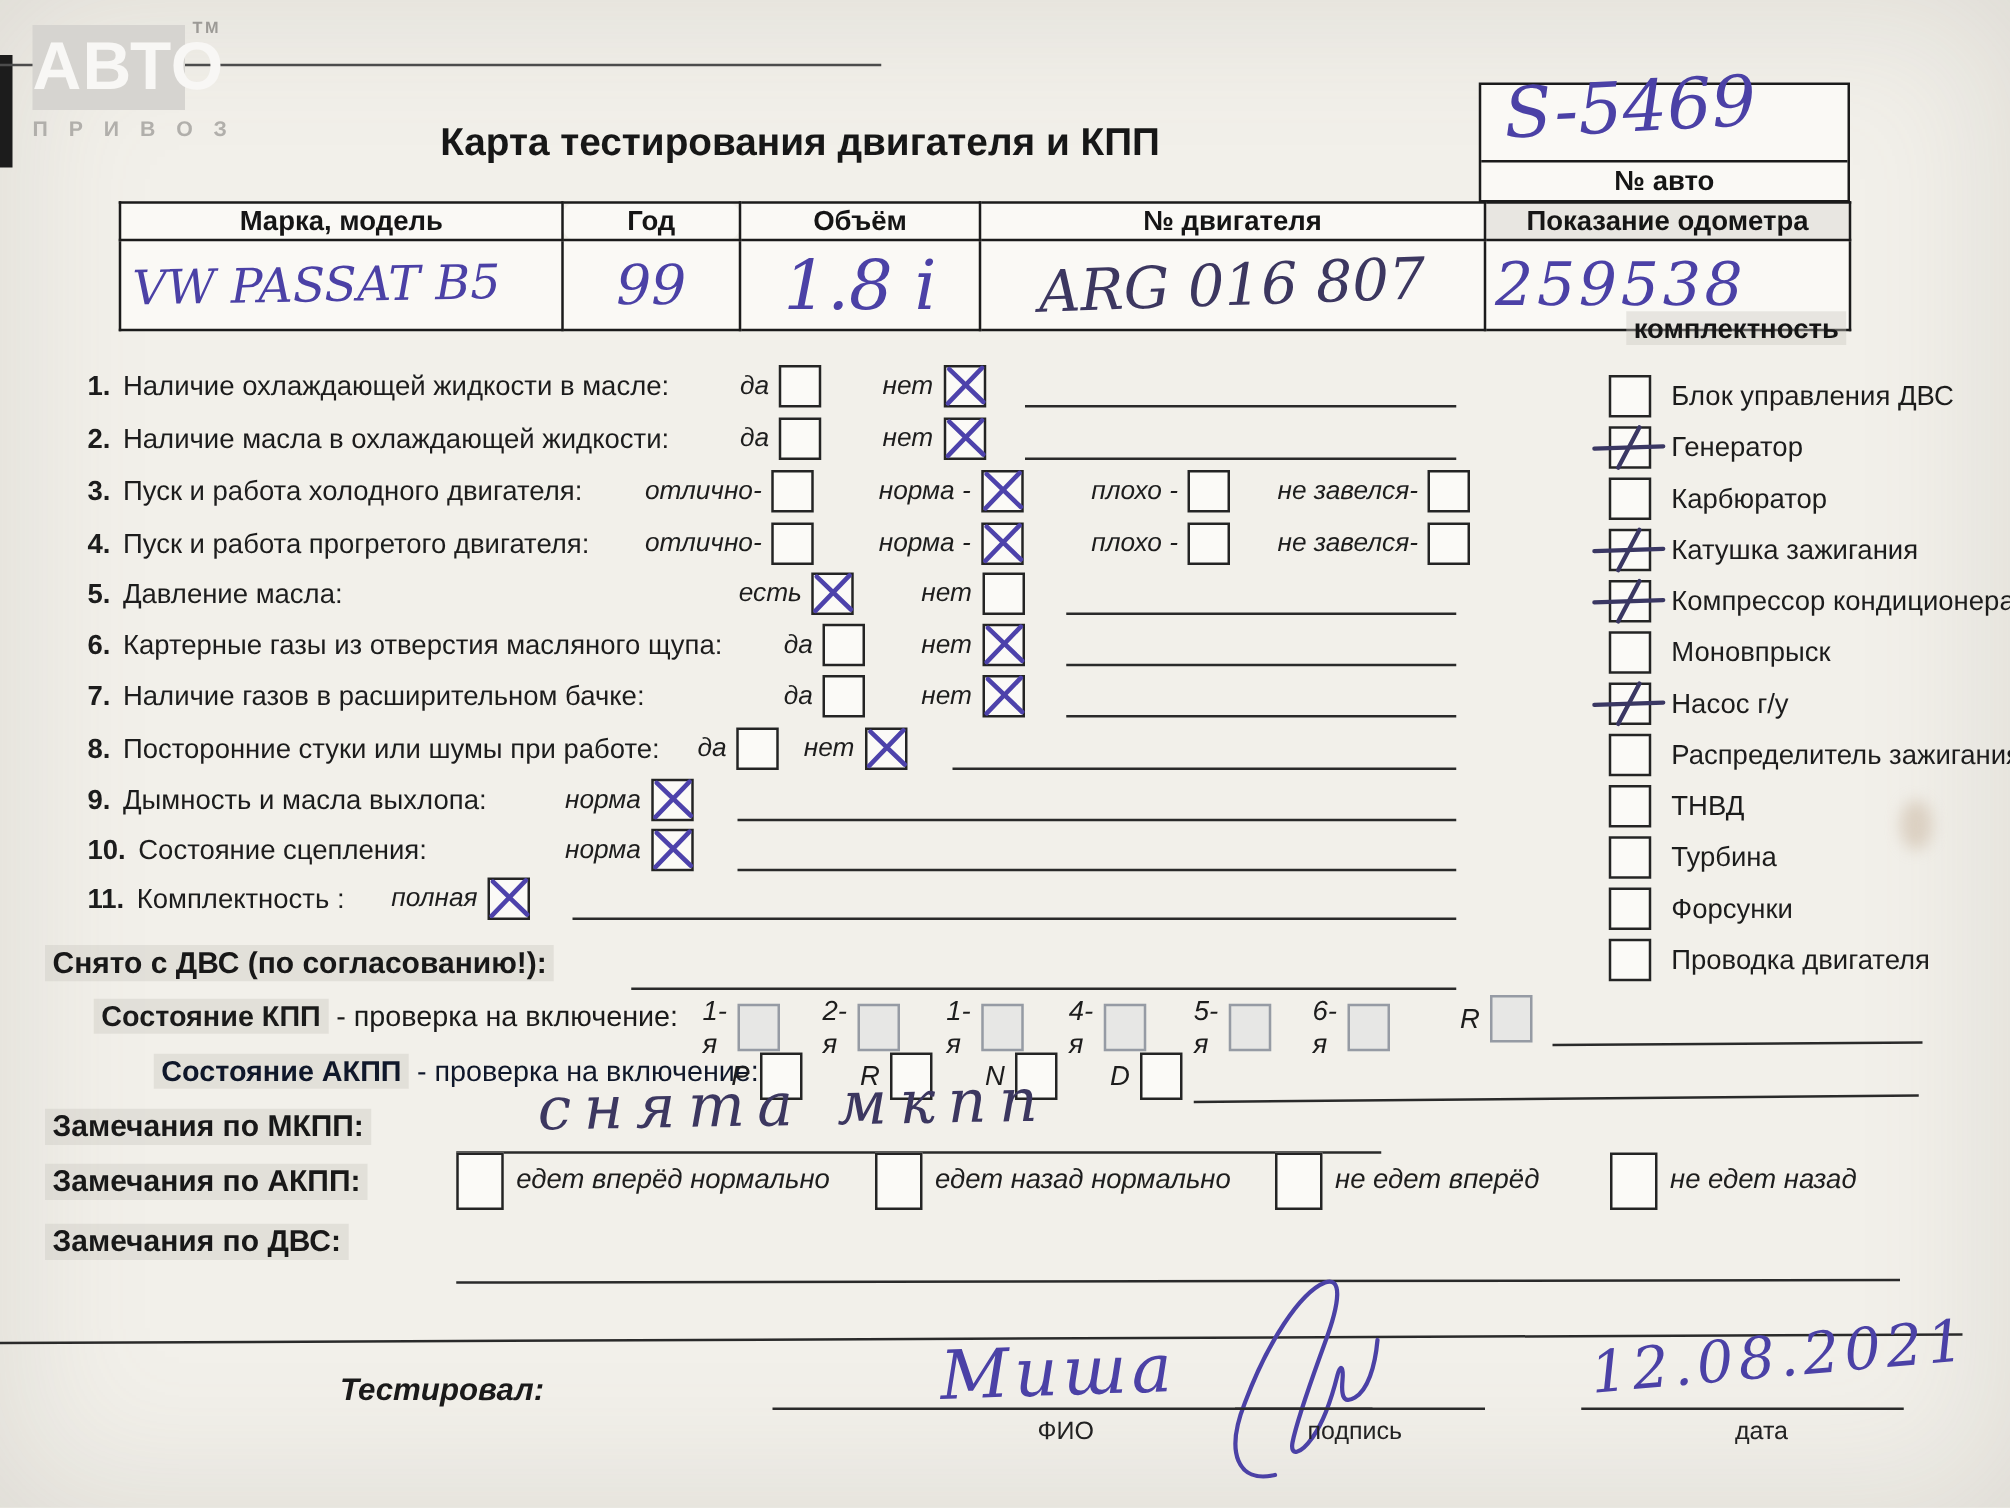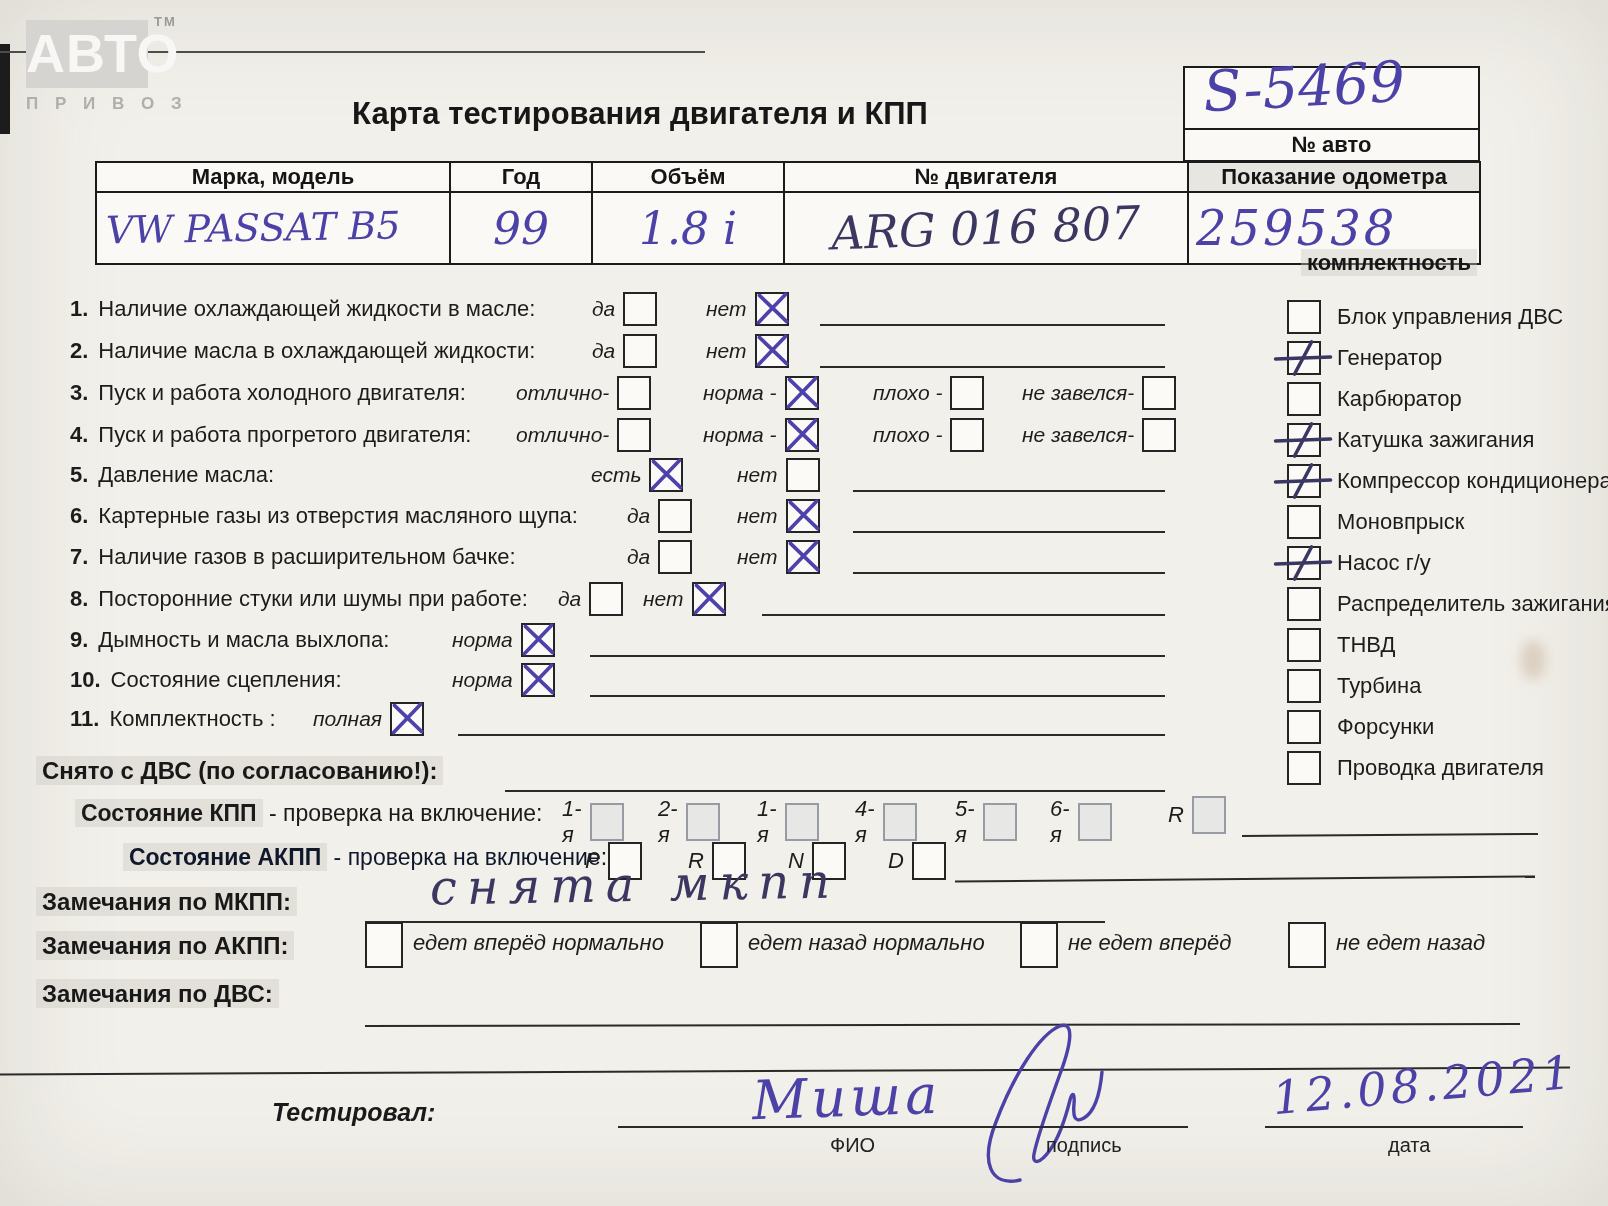--- a/index.html
+++ b/index.html
@@ -64,21 +64,21 @@
         <tr>
       <td class="th" style="width:350px;">Марка, модель</td>
       <td class="th" style="width:138px;border-radius:11px;">Год</td>
       <td class="th" style="width:188px;">Объём</td>
       <td class="th" style="width:400px;">№ двигателя</td>
       <td class="th" style="width:288px;background:#e8e6e1;">Показание одометра</td>
     </tr>
     <tr style="height:72px;">
       <td><span class="hw" style="font-size:38px;margin-left:8px;transform:rotate(-1deg);display:inline-block;">VW PASSAT B5</span></td>
       <td style="text-align:center;"><span class="hw" style="font-size:44px;">99</span></td>
-      <td style="text-align:center;"><span class="hw" style="font-size:44px;">1.8 i</span></td>
+      <td style="text-align:center;"><span class="hw" style="font-size:55px;">1.8 i</span></td>
       <td style="text-align:center;"><span class="hw hw-dark" style="font-size:46px;transform:rotate(-2deg);display:inline-block;">ARG 016 807</span></td>
       <td><span class="hw" style="font-size:48px;margin-left:6px;letter-spacing:3px;">259538</span></td>
     </tr>
   </tbody>
     </table>
 
   <div class="abs" style="left:1284px;top:250px;width:210px;text-align:center;">
     <span class="hl" style="font-weight:700;font-size:22px;color:#161616;">комплектность</span>
   </div>
 

